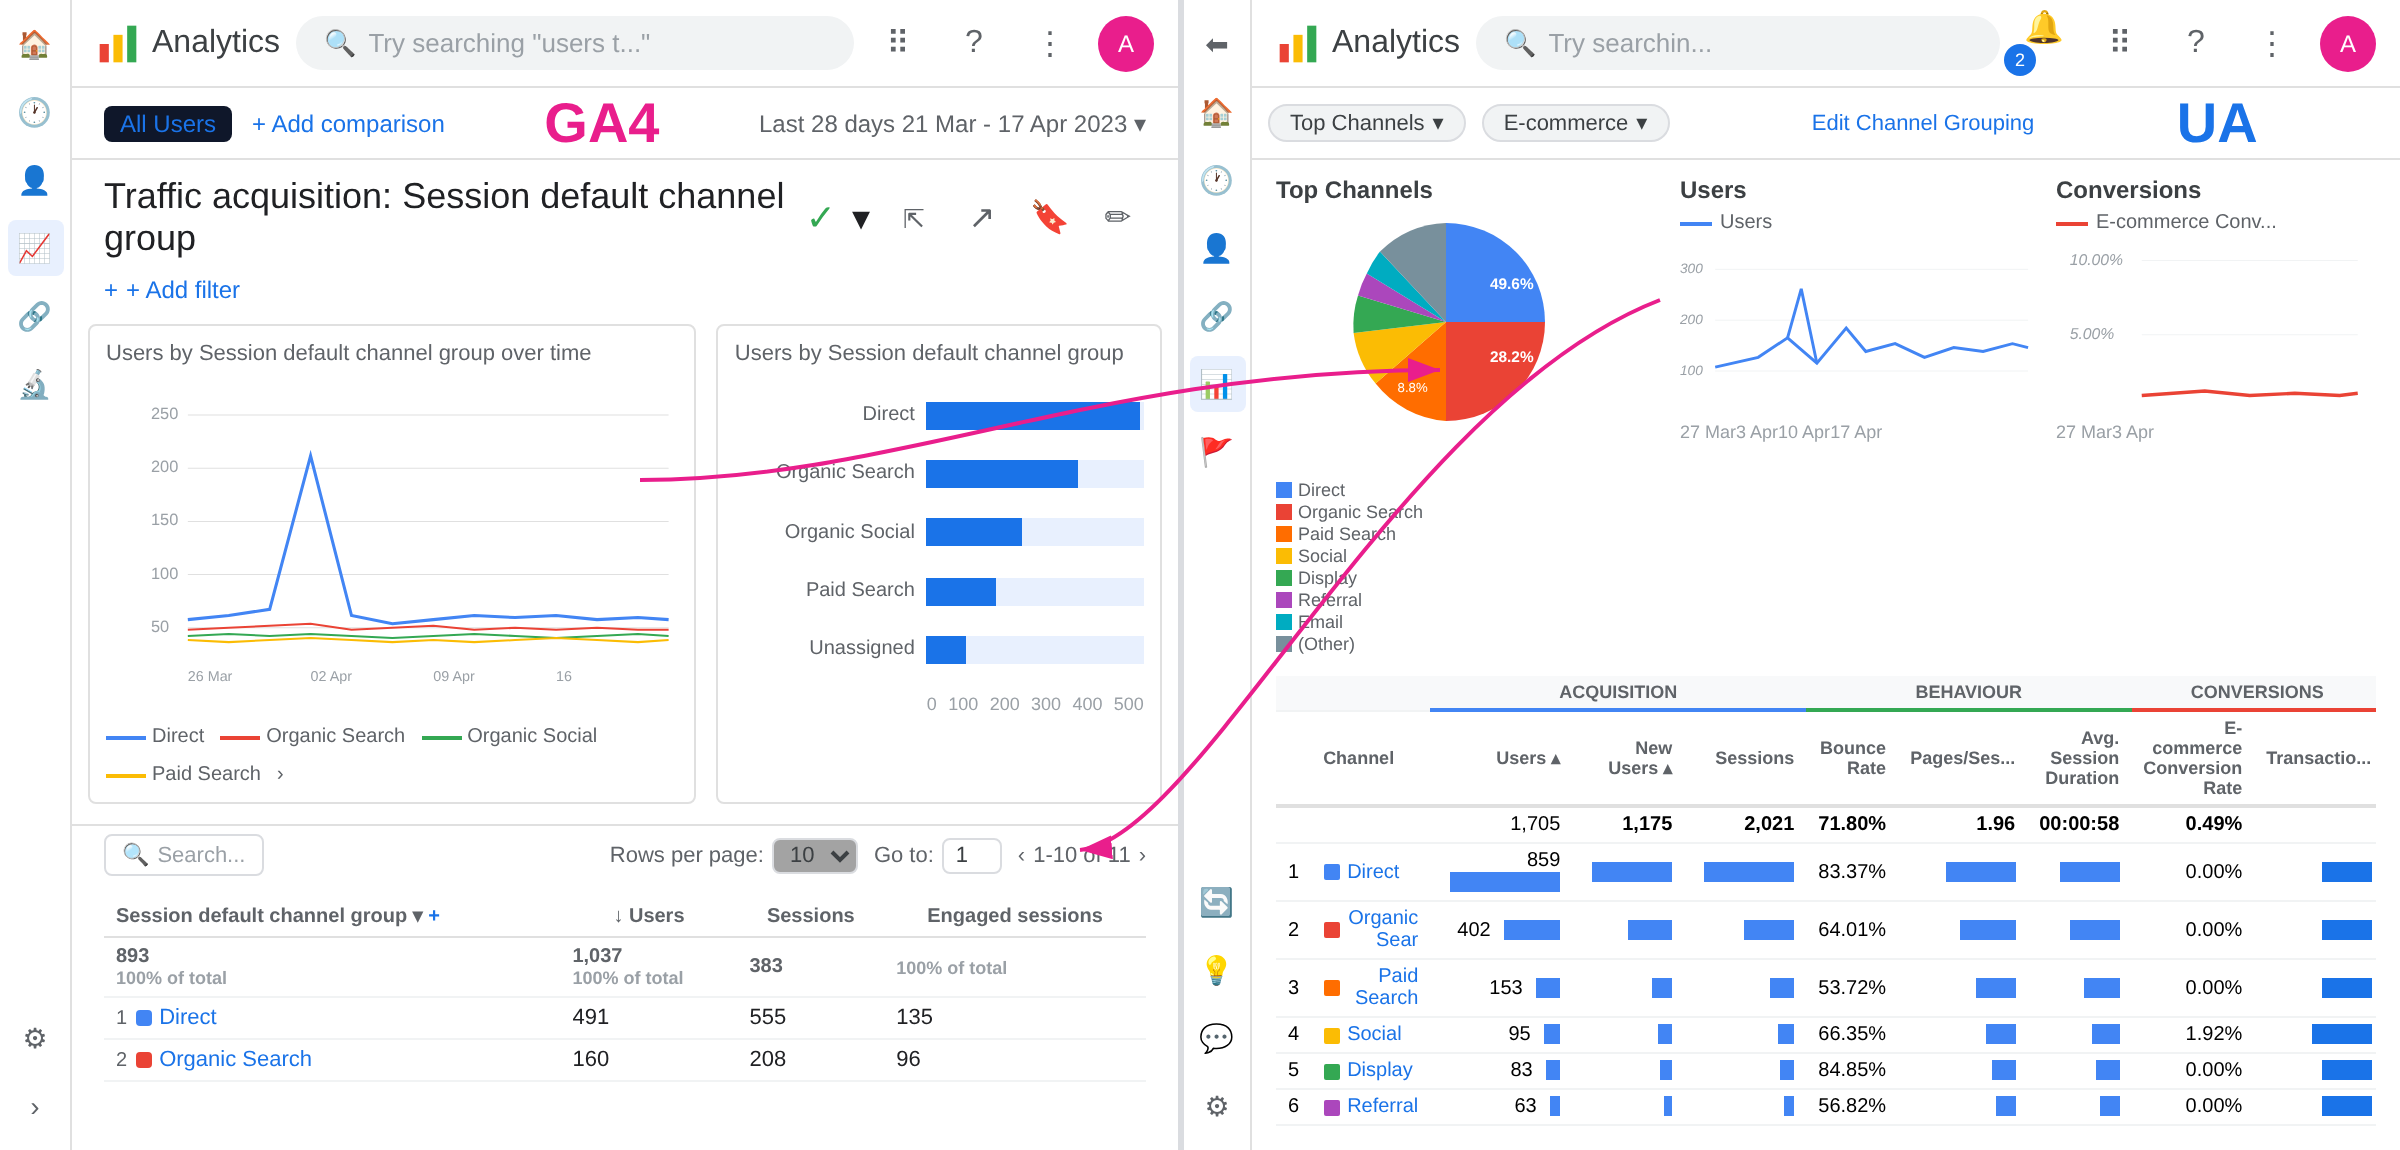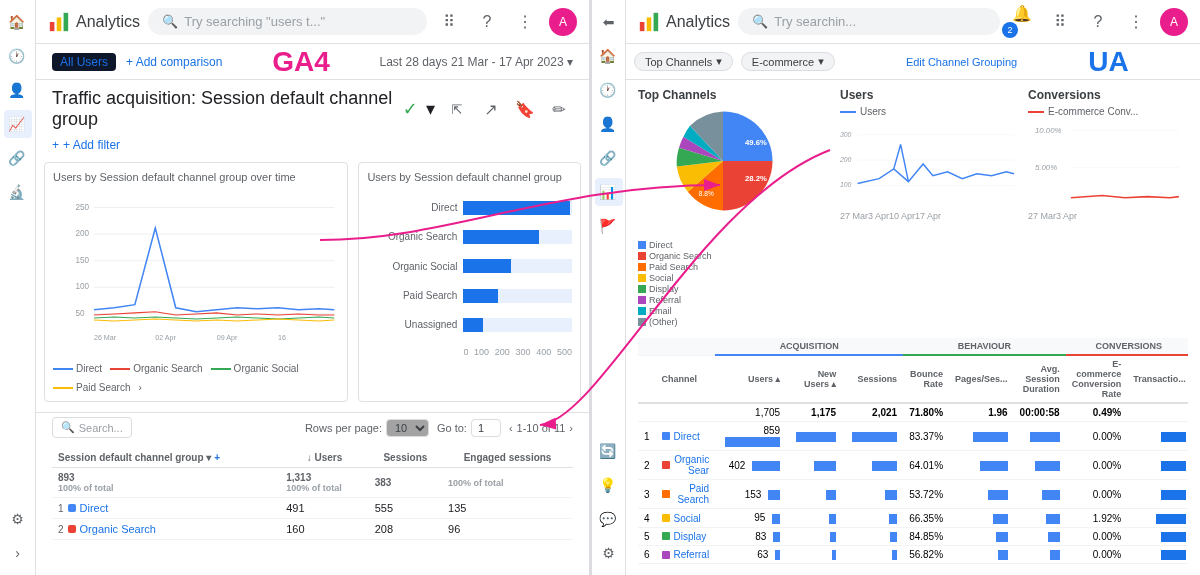--- a/index.html
+++ b/index.html
@@ -320,21 +320,21 @@
             <th>Engaged sessions</th>
           </tr>
         </thead>
         <tbody>
           <tr class="total-row">
             <td>
               <div>893</div>
               <div style="font-size:9px;color:#9aa0a6;">100% of total</div>
             </td>
             <td>
-              <div>1,313</div>
+              <div>1,037</div>
               <div style="font-size:9px;color:#9aa0a6;">100% of total</div>
             </td>
             <td>383</td>
             <td>
               <div style="font-size:9px;color:#9aa0a6;">100% of total</div>
             </td>
           </tr>
           <tr>
             <td>
               <div class="channel-cell">

